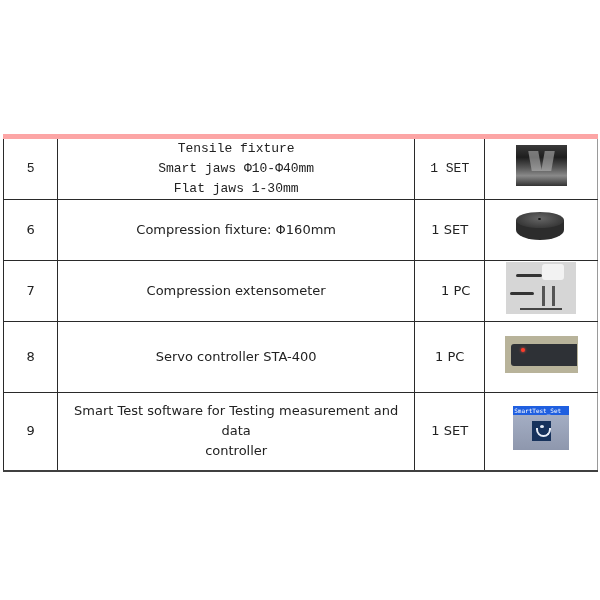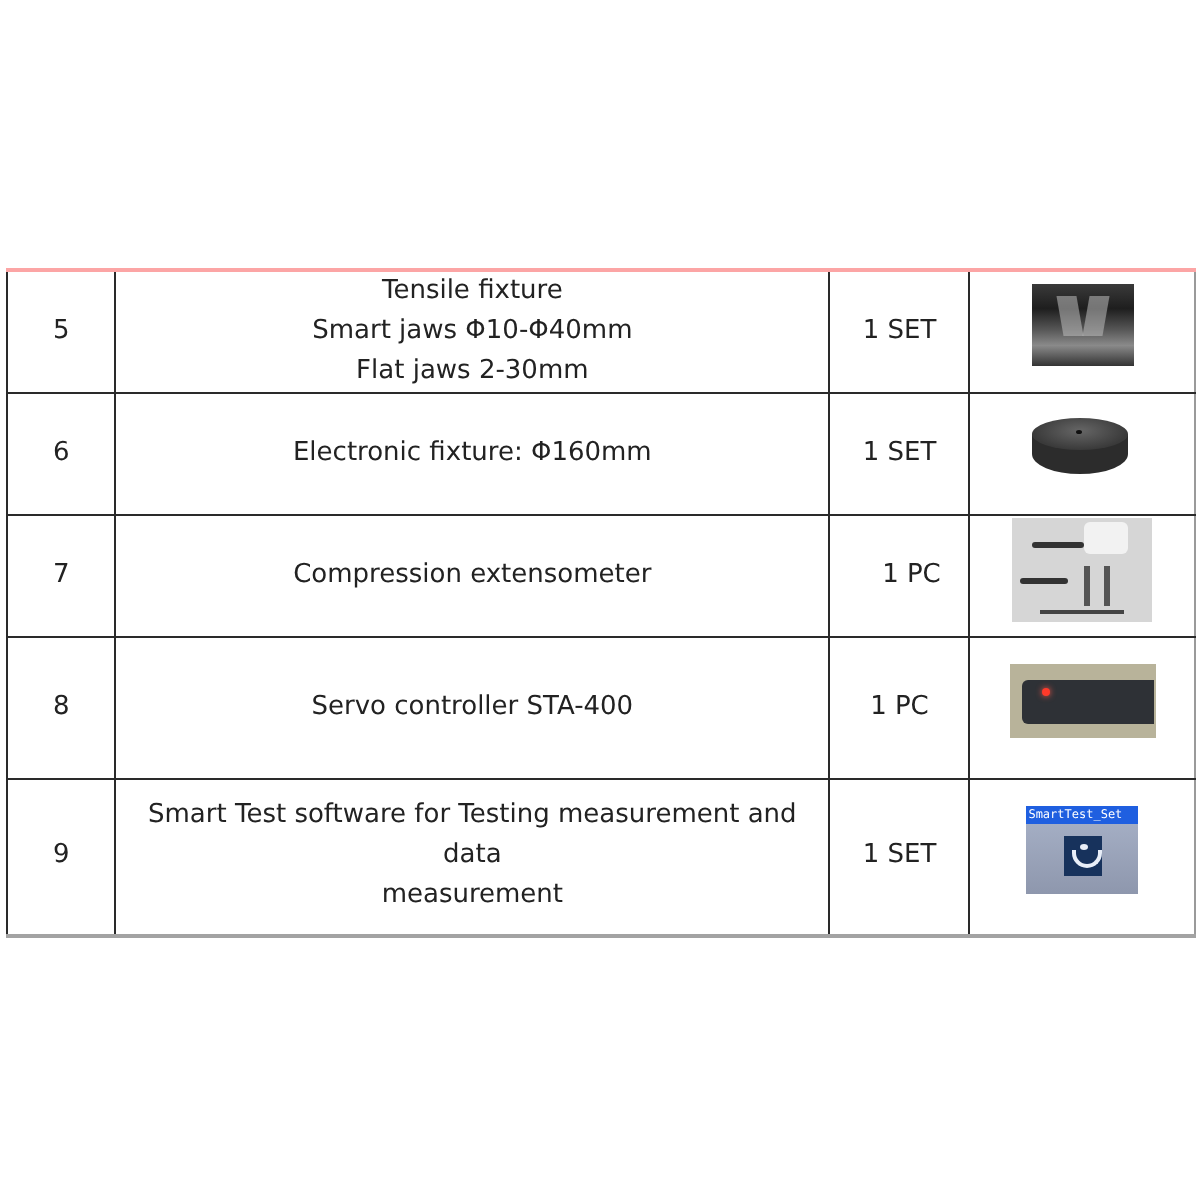--- a/index.html
+++ b/index.html
@@ -28,24 +28,25 @@
     }
     td {
       border: 1px solid #2a2a2a;
       text-align: center;
       vertical-align: middle;
       font-size: 13px;
       line-height: 20px;
       padding: 0;
     }
     tr:first-child td {
-      border-top: 2px solid #fca5a5;
+      border-top: 5px solid #fca5a5;
+      font-family: Liberation Mono, monospace;
     }
     tr:last-child td {
-      border-bottom: 2px solid #a3a3a3;
+      border-bottom: 2px solid #404040;
     }
     tr td:last-child {
       border-right: 1px solid #9a9a9a;
     }
     .c-no { width: 54px; }
     .c-desc { width: 355px; }
     .c-qty { width: 70px; }
     .c-img { width: 112px; }
     .desc-line { display: block; }
     .thumb {
@@ -146,34 +147,34 @@
         <col class="c-desc">
         <col class="c-qty">
         <col class="c-img">
     </colgroup>
     <tbody>
       <tr class="row-5">
         <td>5</td>
         <td>
           <span class="desc-line">Tensile fixture</span>
           <span class="desc-line">Smart jaws  Φ10-Φ40mm</span>
-          <span class="desc-line">Flat jaws 2-30mm</span>
+          <span class="desc-line">Flat jaws 1-30mm</span>
         </td>
         <td>1 SET</td>
         <td>
           <span class="thumb thumb-tensile">
             <span class="jaw-l"></span>
             <span class="jaw-r"></span>
           </span>
         </td>
       </tr>
       <tr class="row-6">
         <td>6</td>
         <td>
-          <span class="desc-line">Electronic fixture:  Φ160mm</span>
+          <span class="desc-line">Compression fixture:  Φ160mm</span>
         </td>
         <td>1 SET</td>
         <td>
           <span class="thumb thumb-puck">
             <span class="side"></span>
             <span class="top"></span>
             <span class="hole"></span>
           </span>
         </td>
       </tr>
@@ -204,21 +205,21 @@
           <span class="thumb thumb-servo">
             <span class="panel"></span>
             <span class="led"></span>
           </span>
         </td>
       </tr>
       <tr class="row-9">
         <td>9</td>
         <td>
           <span class="desc-line">Smart Test software for Testing measurement and data</span>
-          <span class="desc-line">measurement</span>
+          <span class="desc-line">controller</span>
         </td>
         <td>1 SET</td>
         <td>
           <span class="thumb thumb-soft">
             <span class="titlebar">SmartTest_Set</span>
             <span class="appicon">
               <span class="dot"></span>
               <span class="arc"></span>
             </span>
           </span>

